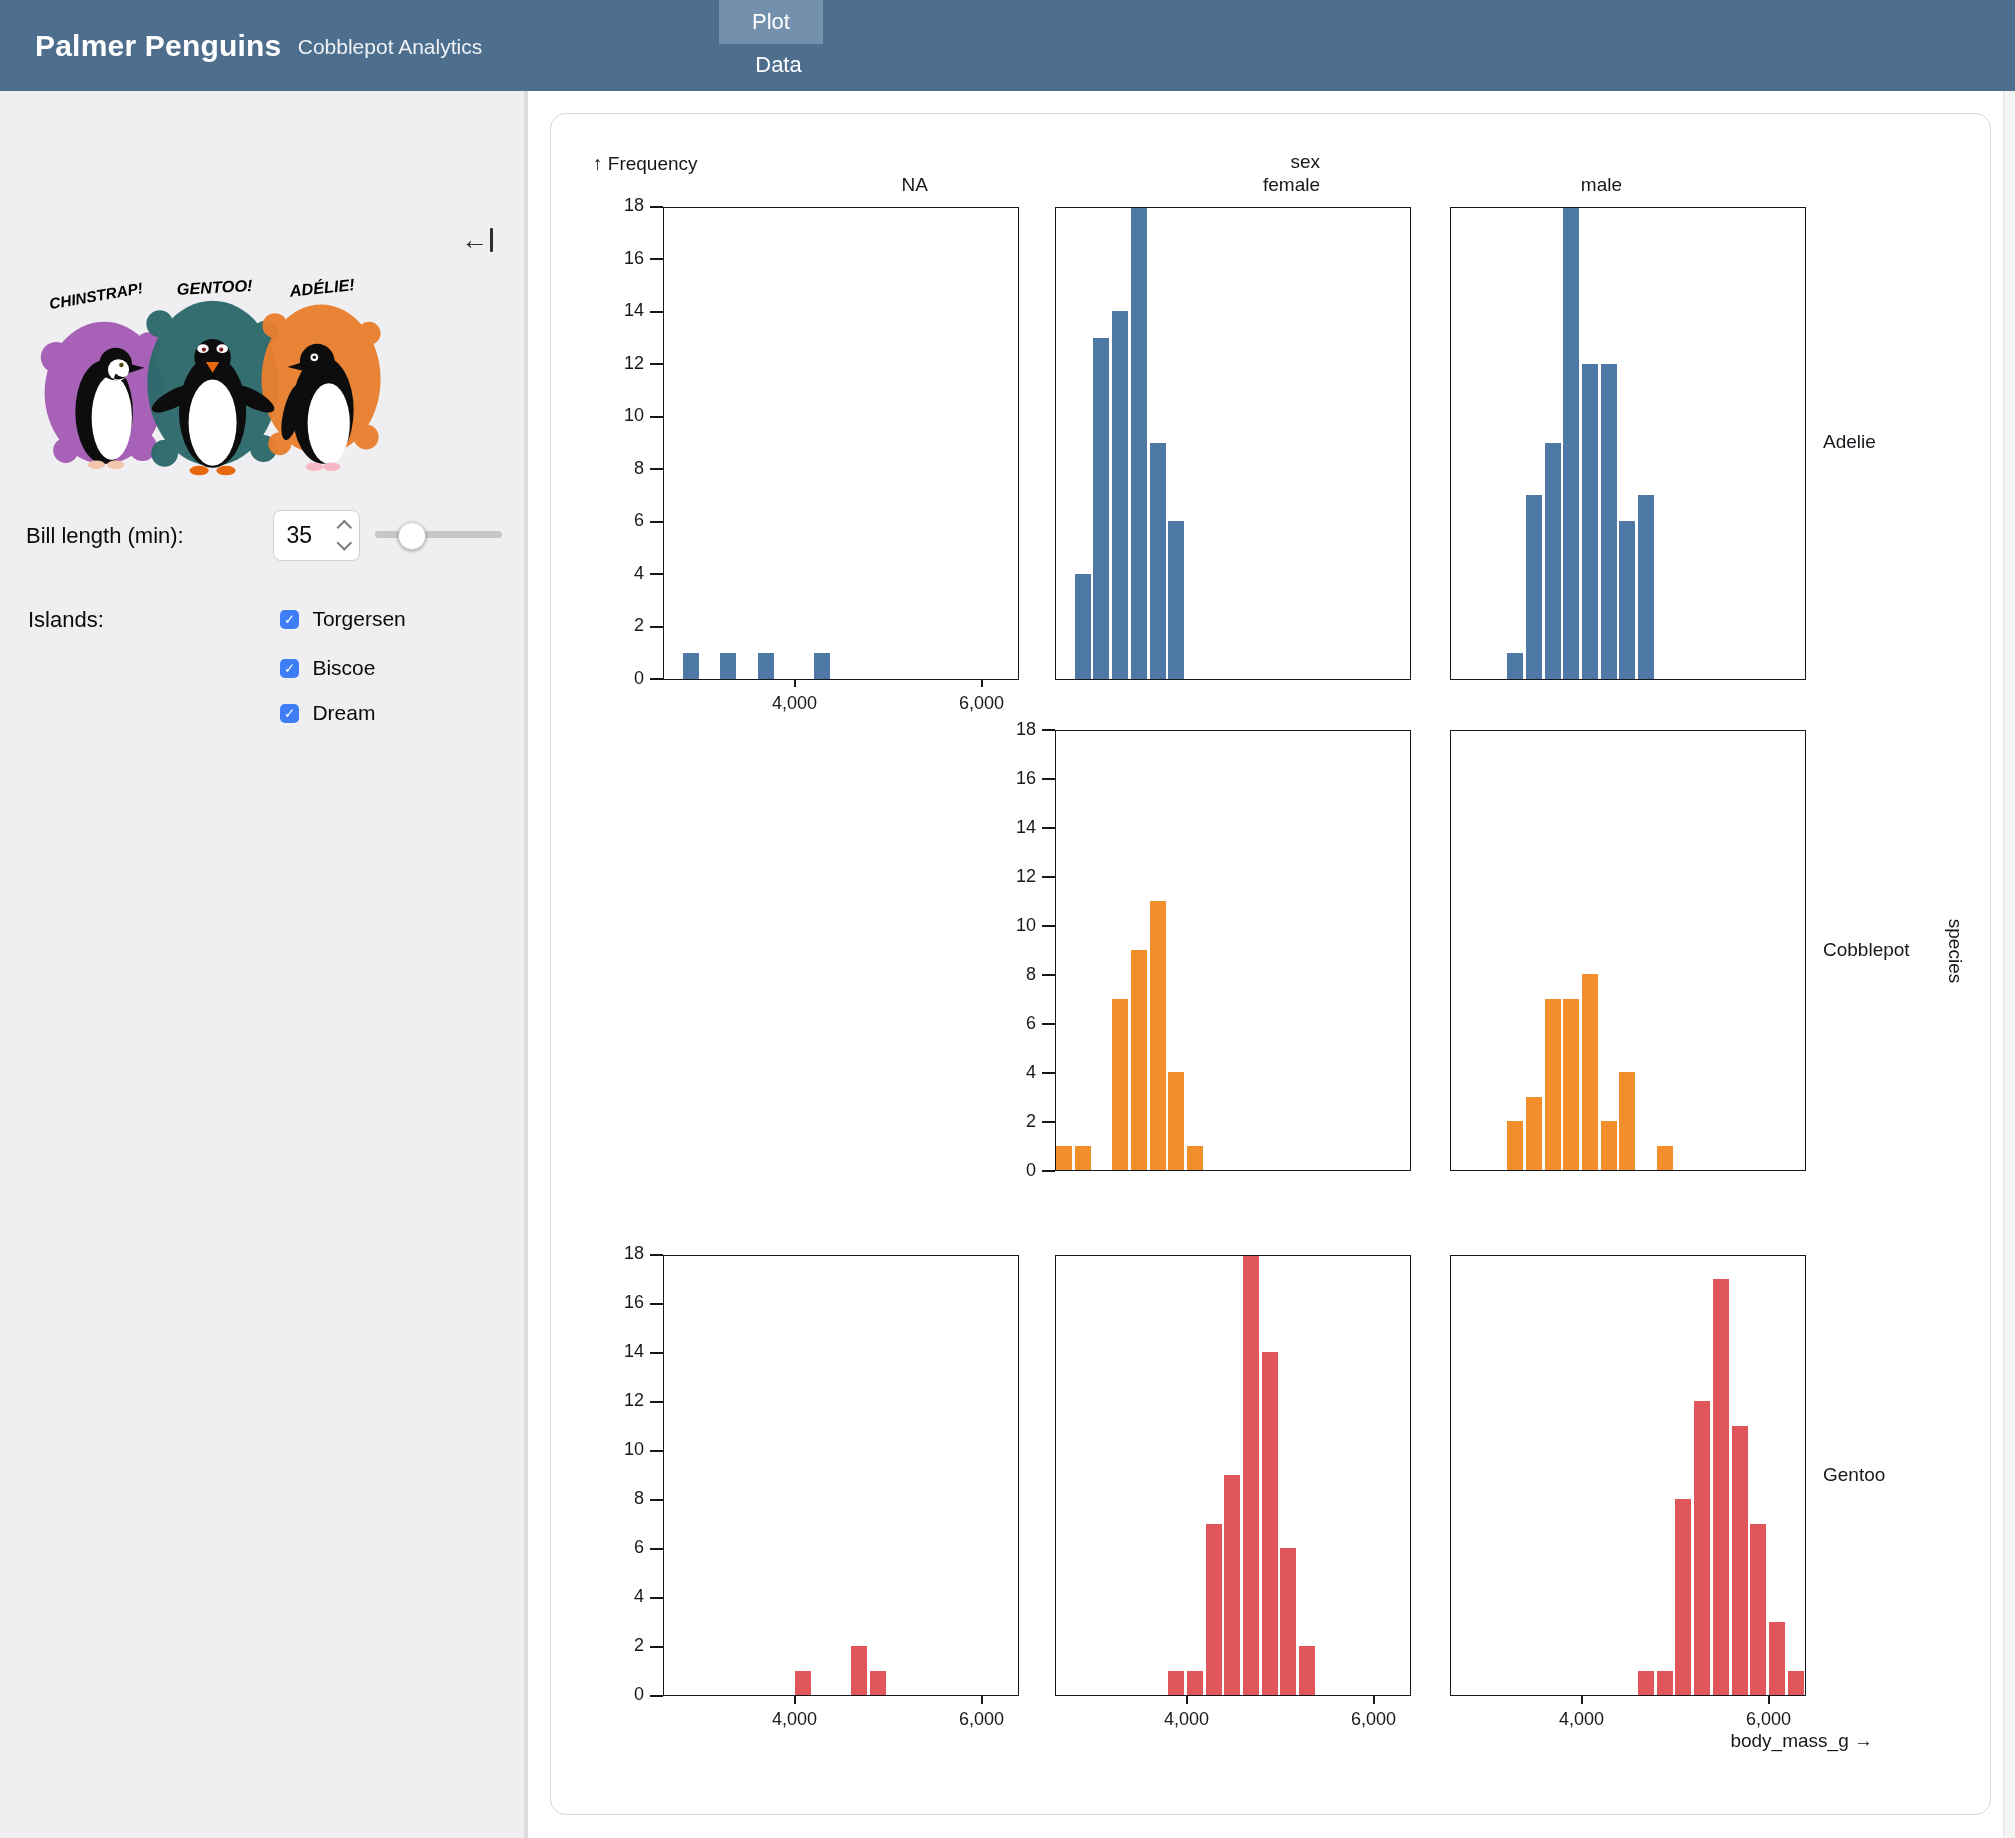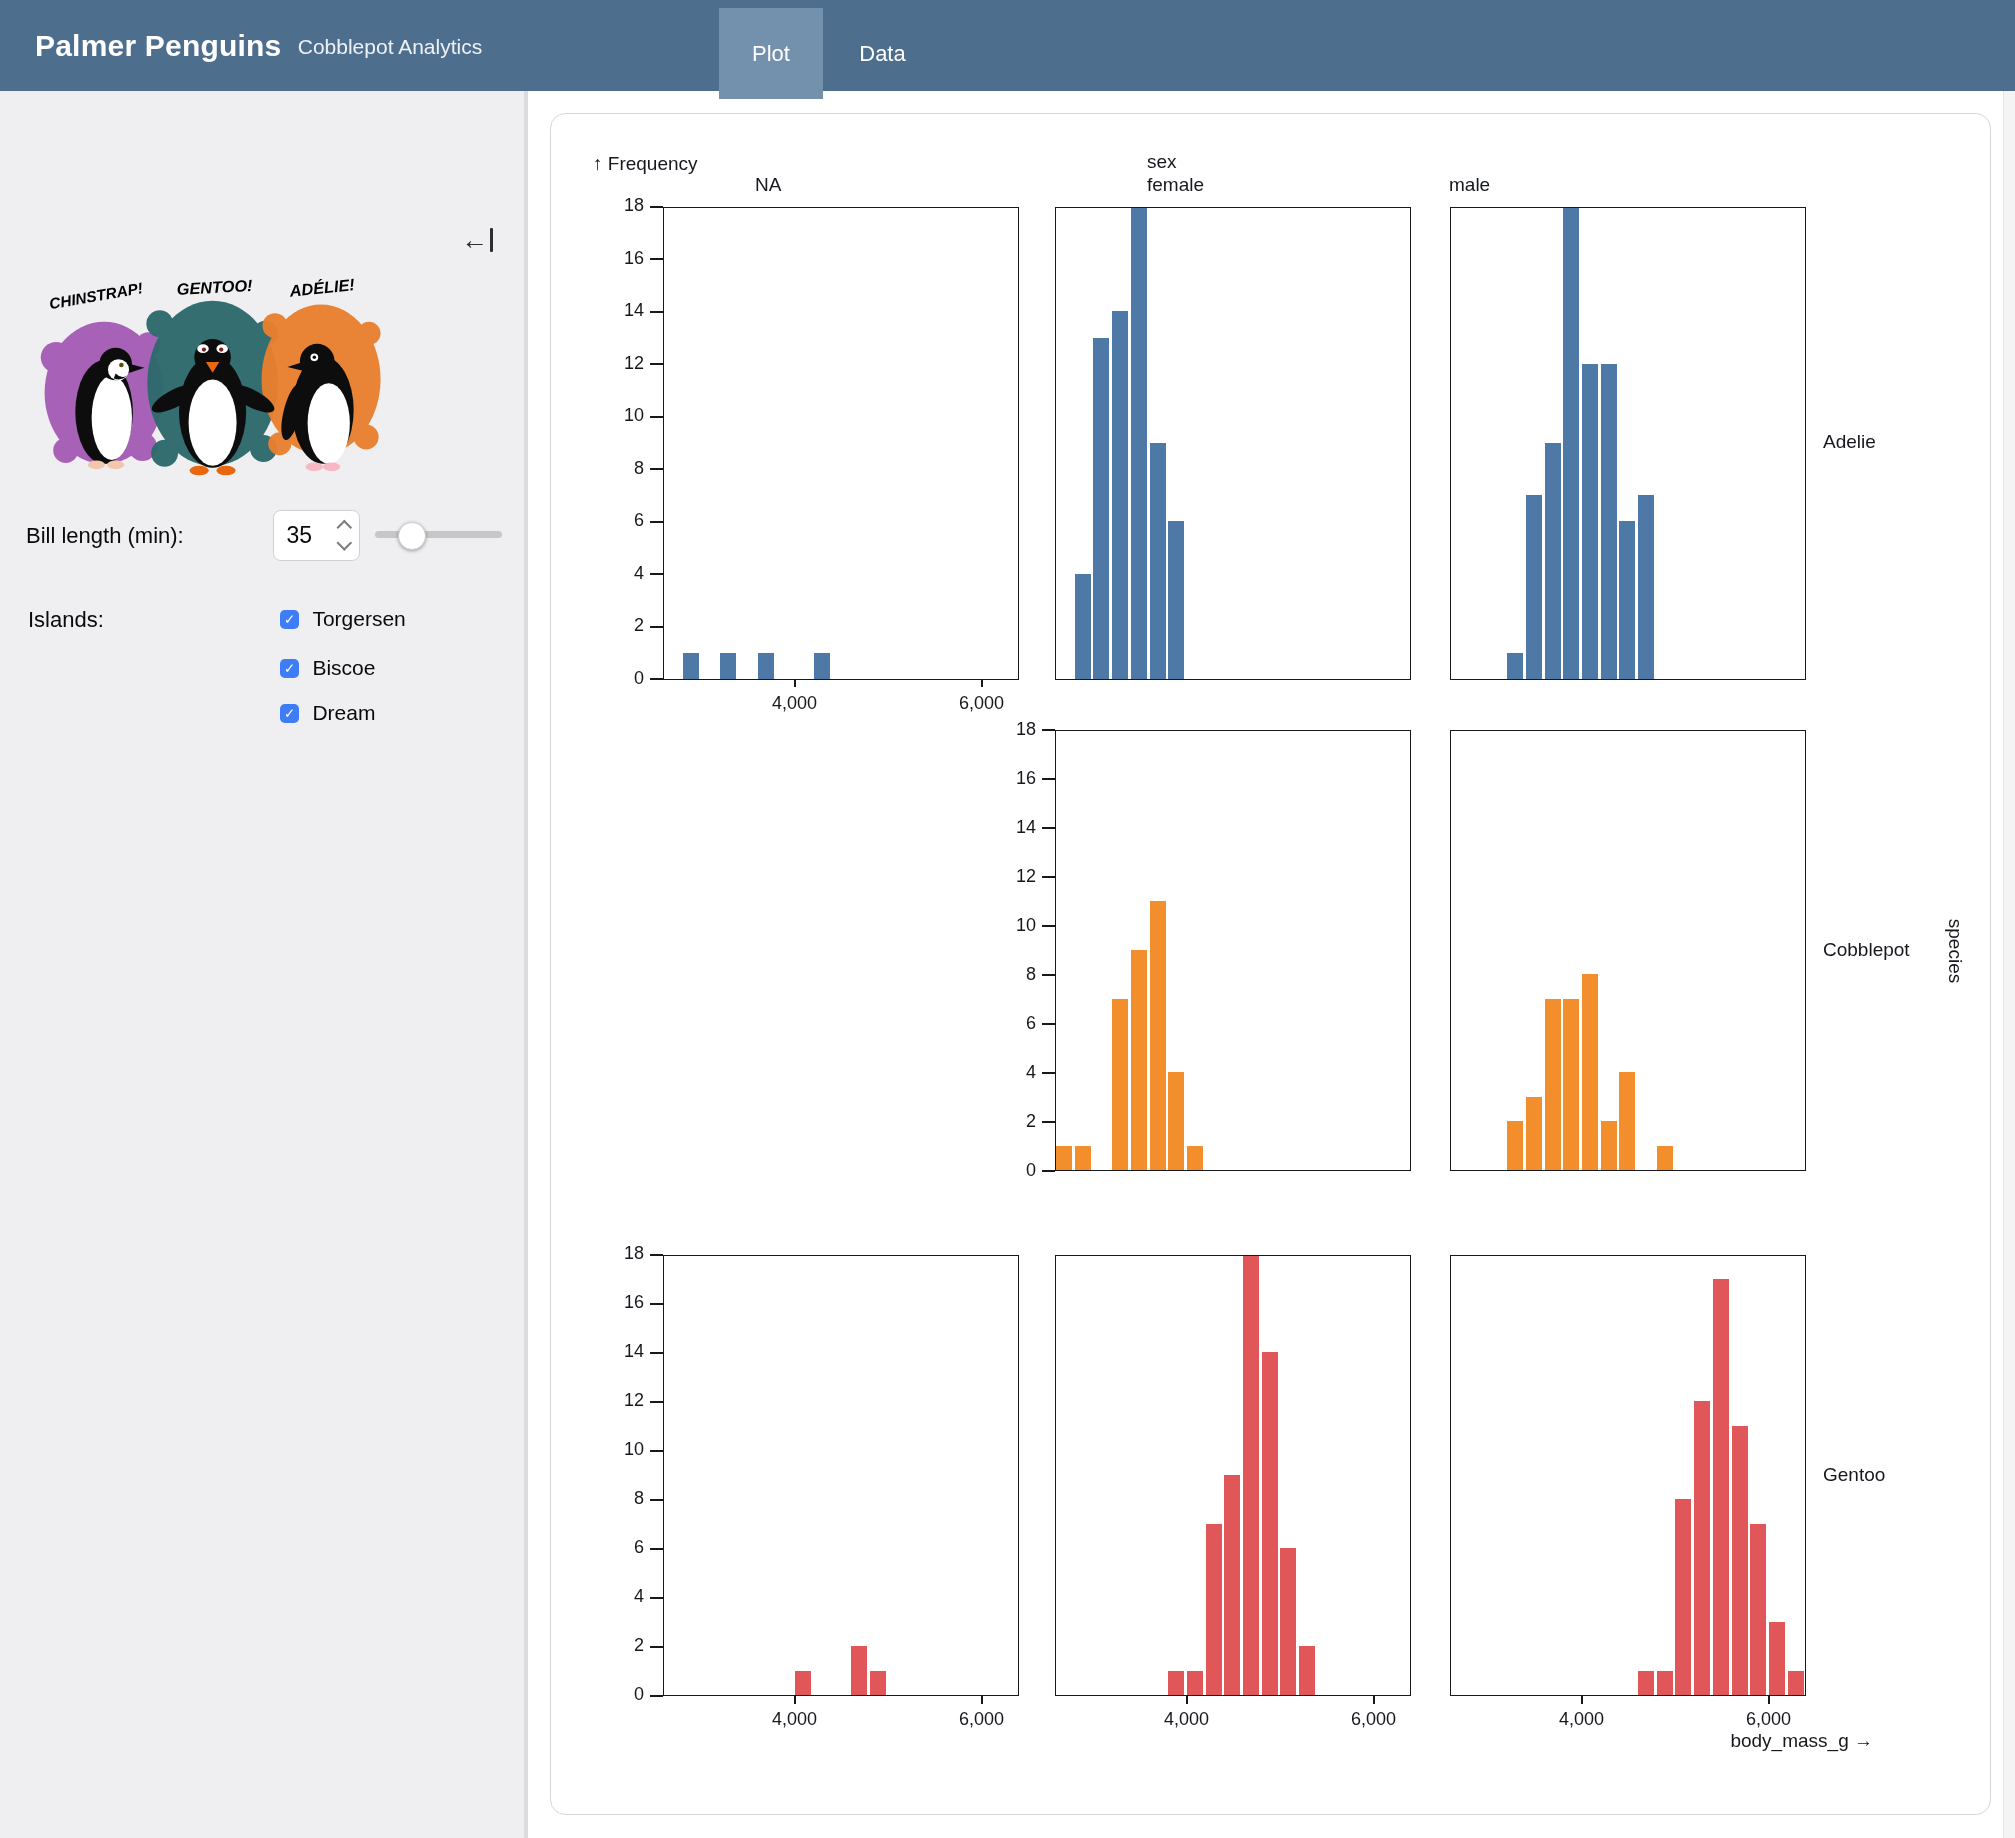--- a/index.html
+++ b/index.html
@@ -6,21 +6,21 @@
   body{width:2016px;height:1839px;position:relative;background:#fff;overflow:hidden;
        font-family:"Liberation Sans","DejaVu Sans",sans-serif;color:#111;}
   .page{position:absolute;inset:0;}
 
   
   .header{position:absolute;left:0;top:0;width:2016px;height:91px;background:#4e6e8e;display:flex;align-items:center;}
   .title-wrap{position:absolute;left:35px;top:0;height:91px;display:flex;align-items:baseline;}
   .title-wrap{align-items:center;}
   .app-title{font-size:30px;font-weight:700;color:#fff;letter-spacing:0.2px;}
   .app-subtitle{font-size:21px;font-weight:400;color:#eef2f7;margin-left:16.3px;position:relative;top:1.9px;}
-  .tabs{position:absolute;left:719px;top:8px;height:87px;display:flex;}
+  .tabs{position:absolute;left:719px;top:0;height:87px;display:flex;flex-direction:column;}
   .tab{height:91px;display:flex;align-items:center;justify-content:center;font-size:22px;color:#fff;cursor:pointer;}
   .tab.active{background:#7391ad;width:104px;}
   .tab.plain{width:119px;}
 
   
   .sidebar{position:absolute;left:0;top:91px;width:524px;height:1748px;background:#efeff1;border-right:4.8px solid #dcdcde;}
   .collapse{position:absolute;left:461px;top:137px;display:flex;align-items:center;background:none;border:none;padding:0;cursor:pointer;}
   .collapse .arr{font-size:27px;color:#2e2e2e;line-height:21px;}
   .collapse .cbar{width:2.9px;height:24px;background:#2e2e2e;margin-left:1.9px;border-radius:1px;}
   .art{position:absolute;left:35px;top:175px;}
@@ -44,21 +44,21 @@
 
   .desc{position:absolute;left:26px;top:684px;width:407px;font-size:22px;line-height:43px;color:#0a0a0a;margin:0;}
   .desc a{color:#3b7cf7;text-decoration:underline;cursor:pointer;}
 
   
   .card{position:absolute;left:550px;top:113px;width:1441px;height:1702px;background:#fff;border:1.9px solid #d6d6d8;border-radius:15.4px;box-sizing:border-box;}
   .scroll-gutter{position:absolute;left:2003px;top:91px;width:12.5px;height:1748px;background:#f4f4f4;border-left:1px solid #e4e4e4;}
   #figure{position:absolute;inset:0;pointer-events:none;}
   .facet-box{position:absolute;border:1.9px solid #16181d;box-sizing:border-box;background:#fff;overflow:hidden;}
   .bar{position:absolute;}
-  .fac-title{position:absolute;font-size:19px;color:#16181d;text-align:left;}
+  .fac-title{position:absolute;font-size:19px;color:#16181d;text-align:right;}
   .row-title{position:absolute;font-size:19px;color:#16181d;}
   .species-label{position:absolute;font-size:19px;color:#16181d;text-align:center;transform:rotate(90deg);}
   .freq-label{position:absolute;font-size:19px;color:#16181d;}
   .xaxis-title{position:absolute;font-size:19px;color:#16181d;text-align:right;}
   .tick-line-y{position:absolute;width:12.5px;height:1.9px;background:#16181d;}
   .tick-label-y{position:absolute;width:58px;text-align:right;font-size:18px;color:#16181d;}
   .tick-line-x{position:absolute;width:1.9px;height:7.7px;background:#16181d;}
   .tick-label-x{position:absolute;width:115px;text-align:center;font-size:18px;color:#16181d;}
   .art text{font-weight:700;font-style:italic;}
 </style>

